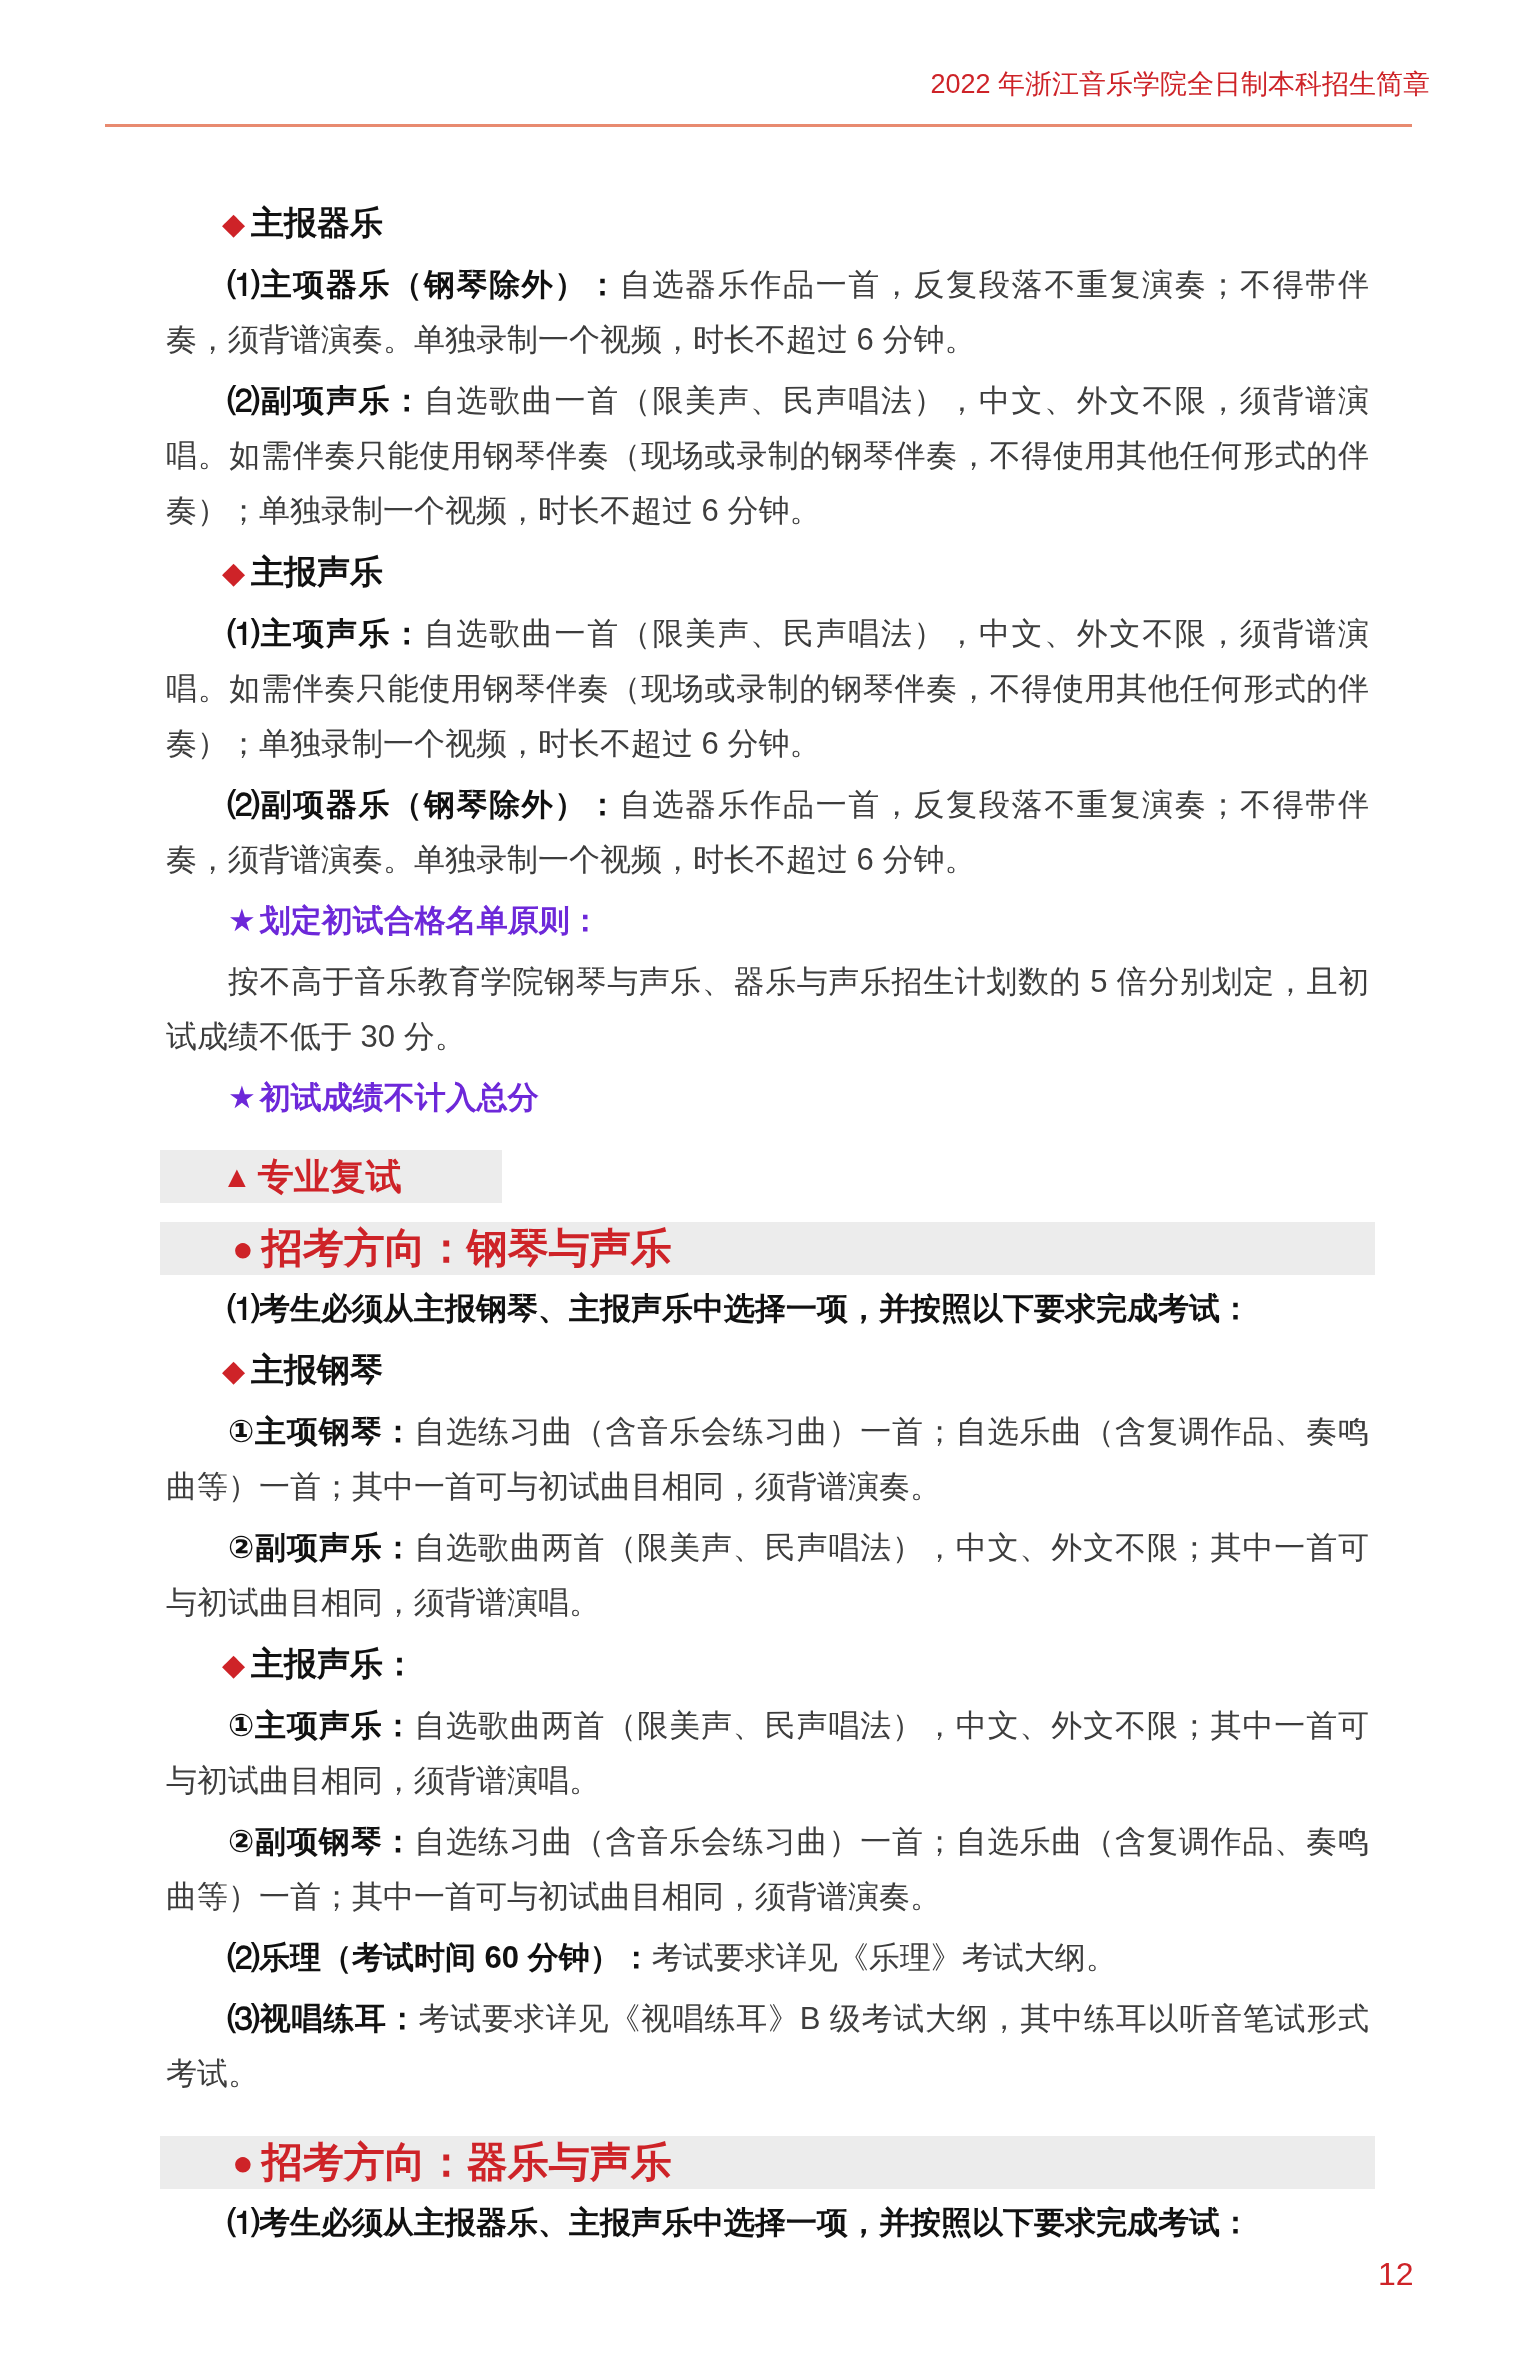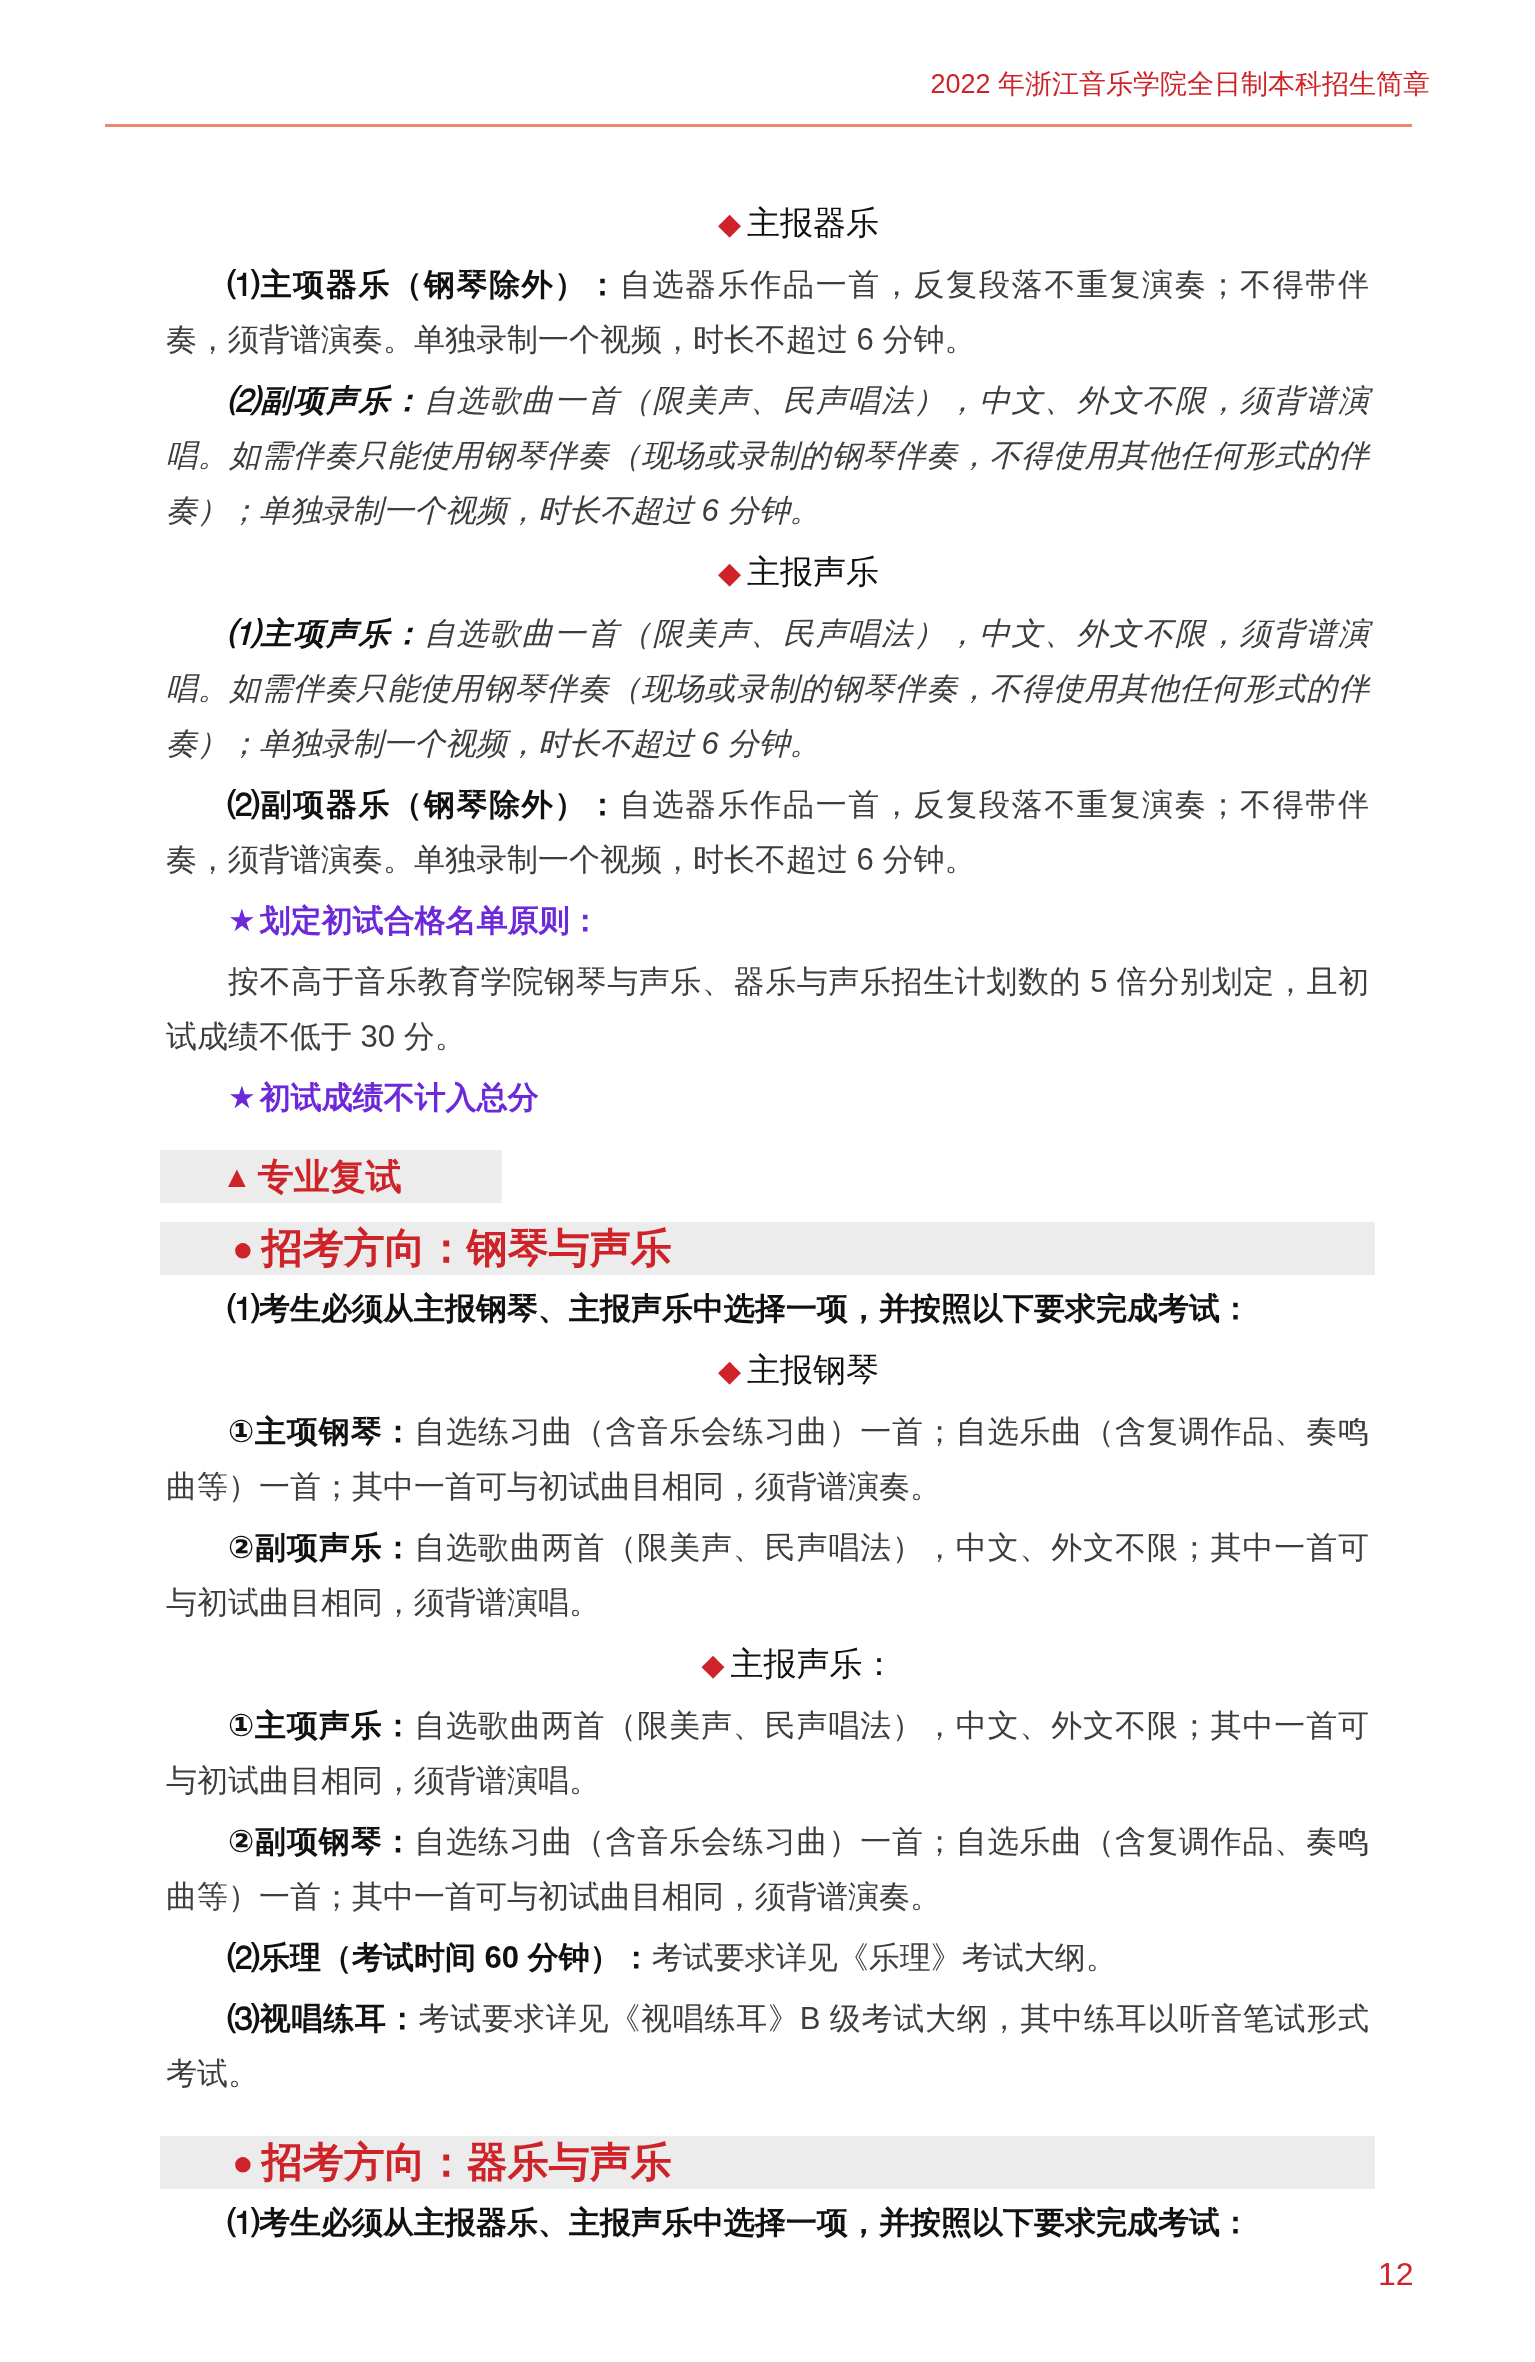--- a/index.html
+++ b/index.html
@@ -42,24 +42,24 @@
     line-height:55px;
     color:#3d3d3d;
     text-align:justify;
   }
   .content p{margin:6px;text-indent:62px;}
   .lead{font-weight:bold;color:#111111;}
   h3.sec{
     margin:0;
     font-size:33px;
     line-height:55px;
-    font-weight:normal;
+    font-weight:bold;
     color:#111111;
     text-indent:62px;
-    text-align:center;
+    text-align:left;
   }
   .bullet-diamond{
     color:var(--accent);
     font-size:30px;
     margin-right:6px;
   }
   .starline{font-weight:normal;color:#6d28d9;}
   .star-glyph{margin-right:4px;}
   .bar{
     background:var(--barbg);
@@ -87,21 +87,21 @@
     font-size:30px;
     margin-right:6px;
     color:var(--accent);
   }
   .circle-glyph{
     font-size:36px;
     margin-right:8px;
     color:var(--accent);
   }
   .l2{min-height:110px;}
-  .l3{min-height:165px;font-style:italic;}
+  .l3{min-height:165px;}
   .mt2{margin-top:2px;}
   .mt3{margin-top:3px;}
   .mt5{margin-top:5px;}
   .mt10{margin-top:10px;}
   .mt15{margin-top:15px;}
   .mt19{margin-top:19px;}
   .mt35{margin-top:35px;}
   .page-number{
     position:absolute;
     left:1378px;

